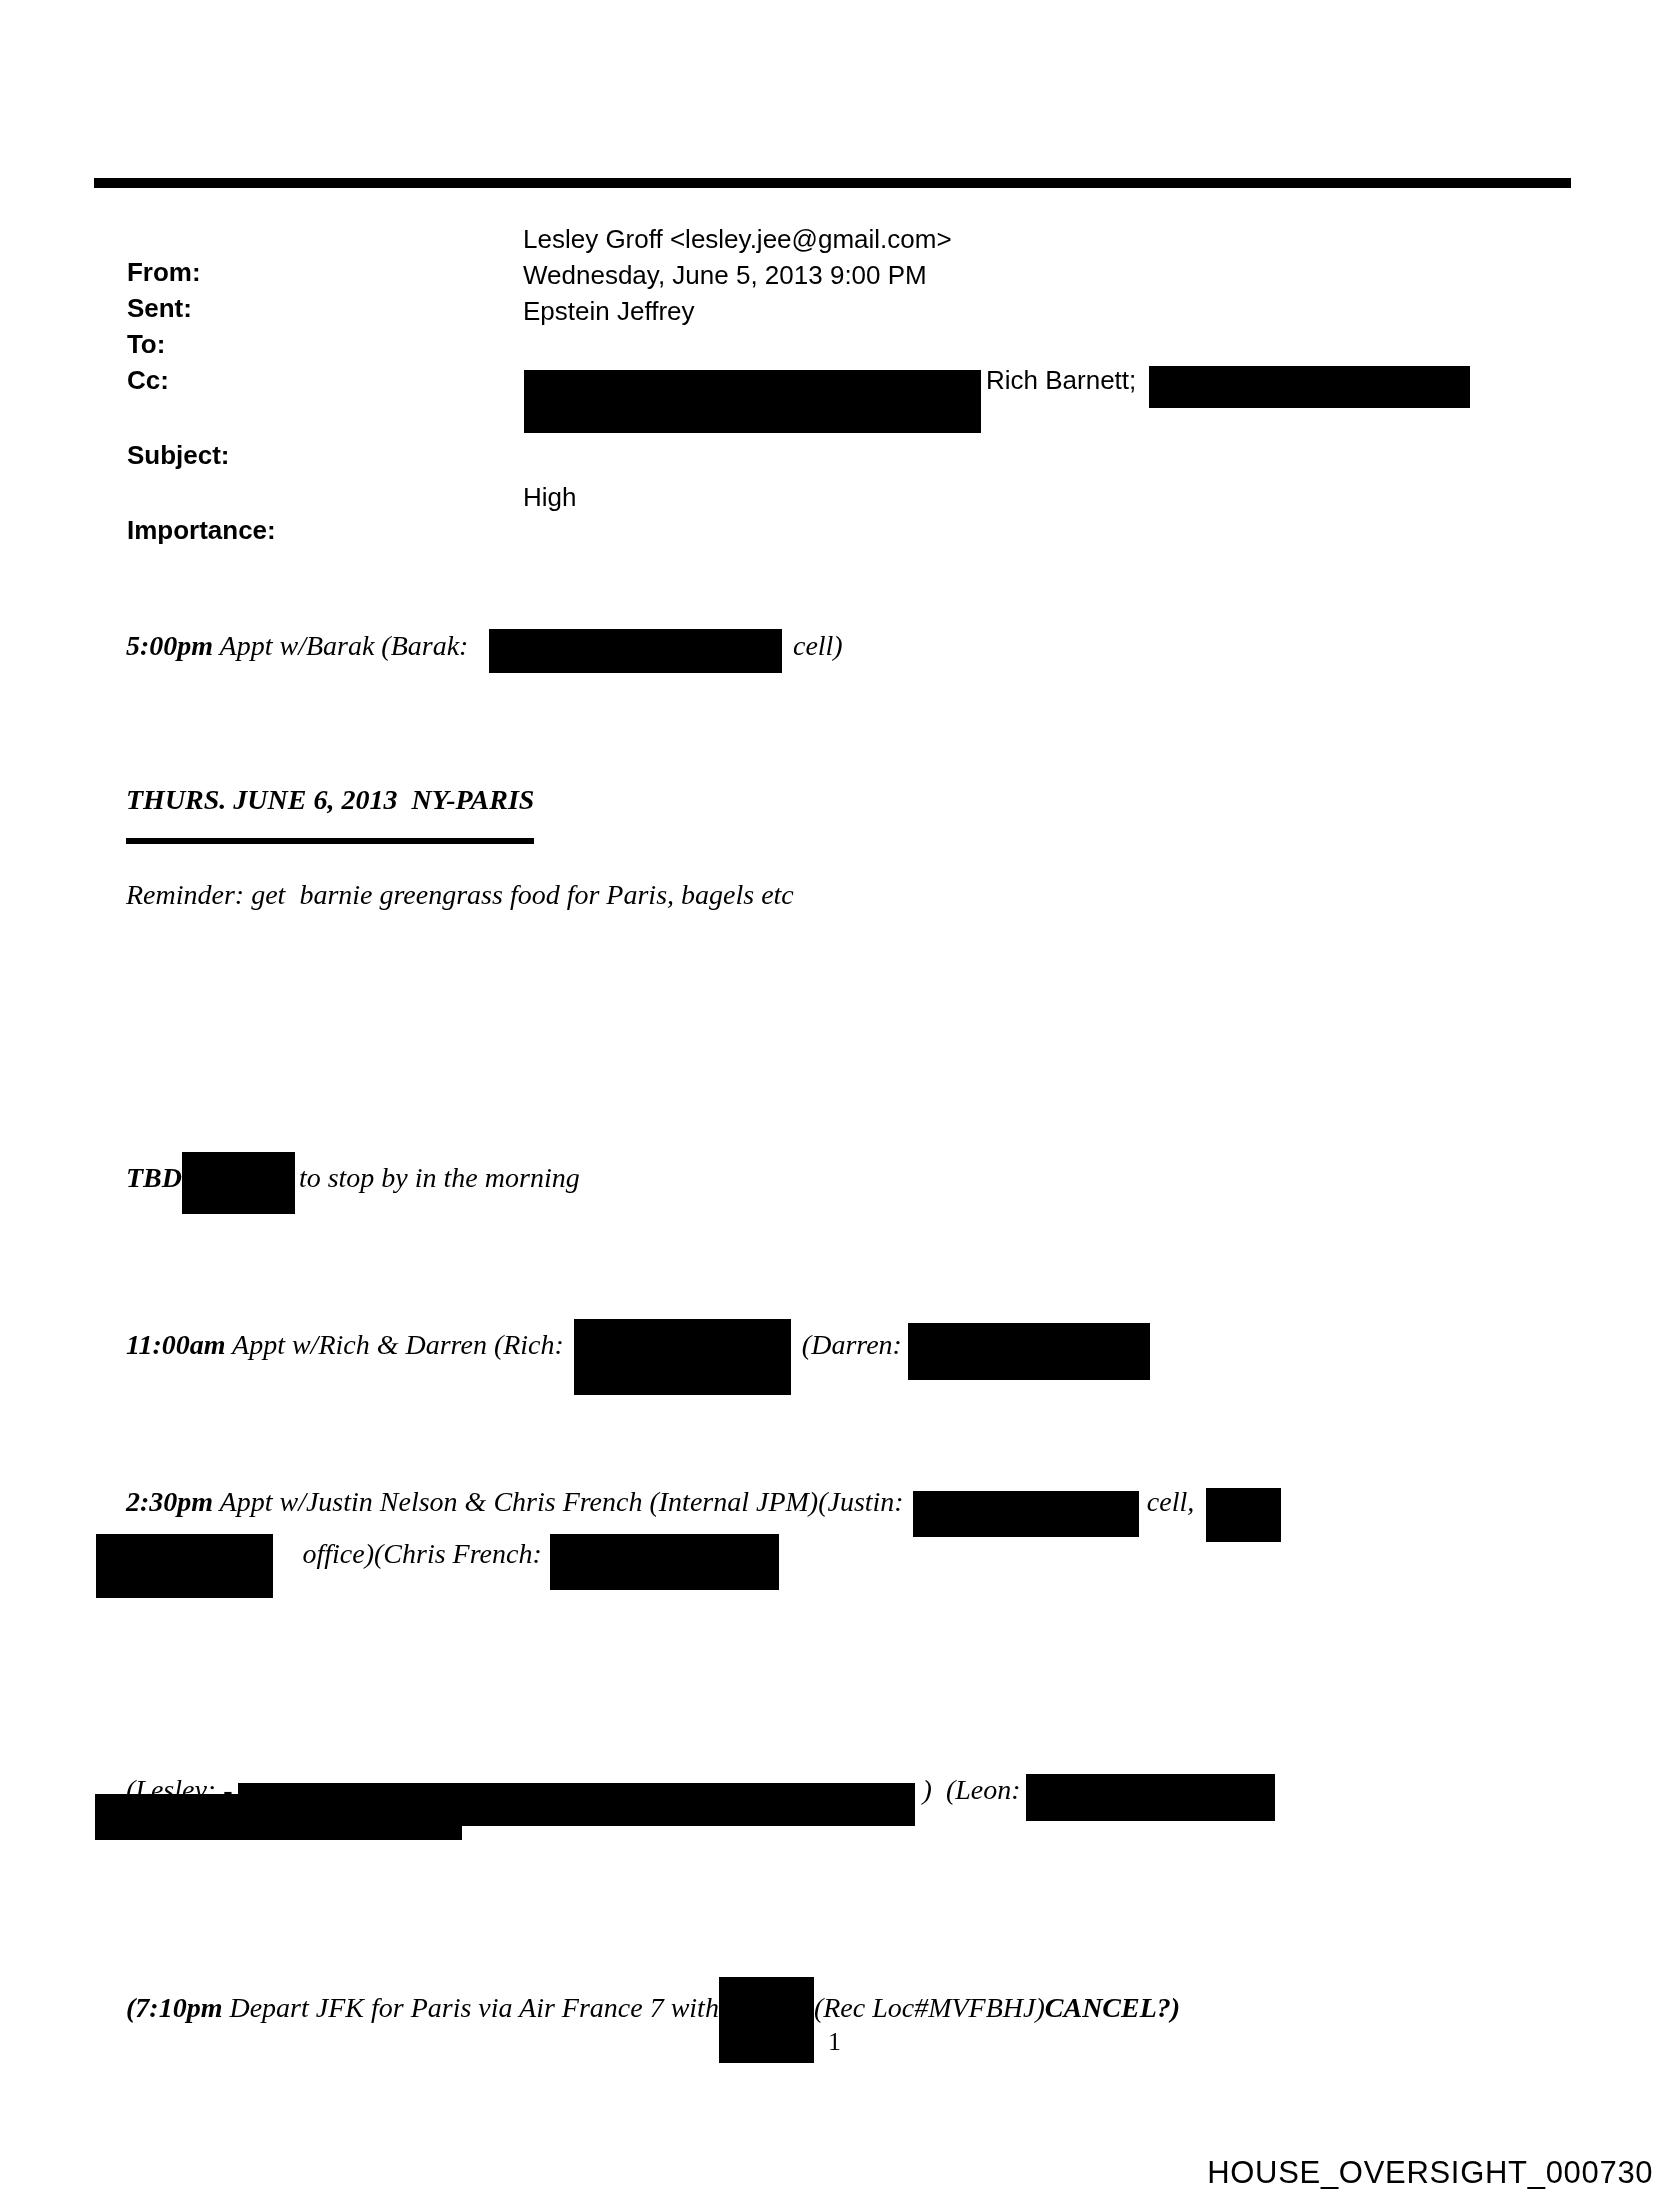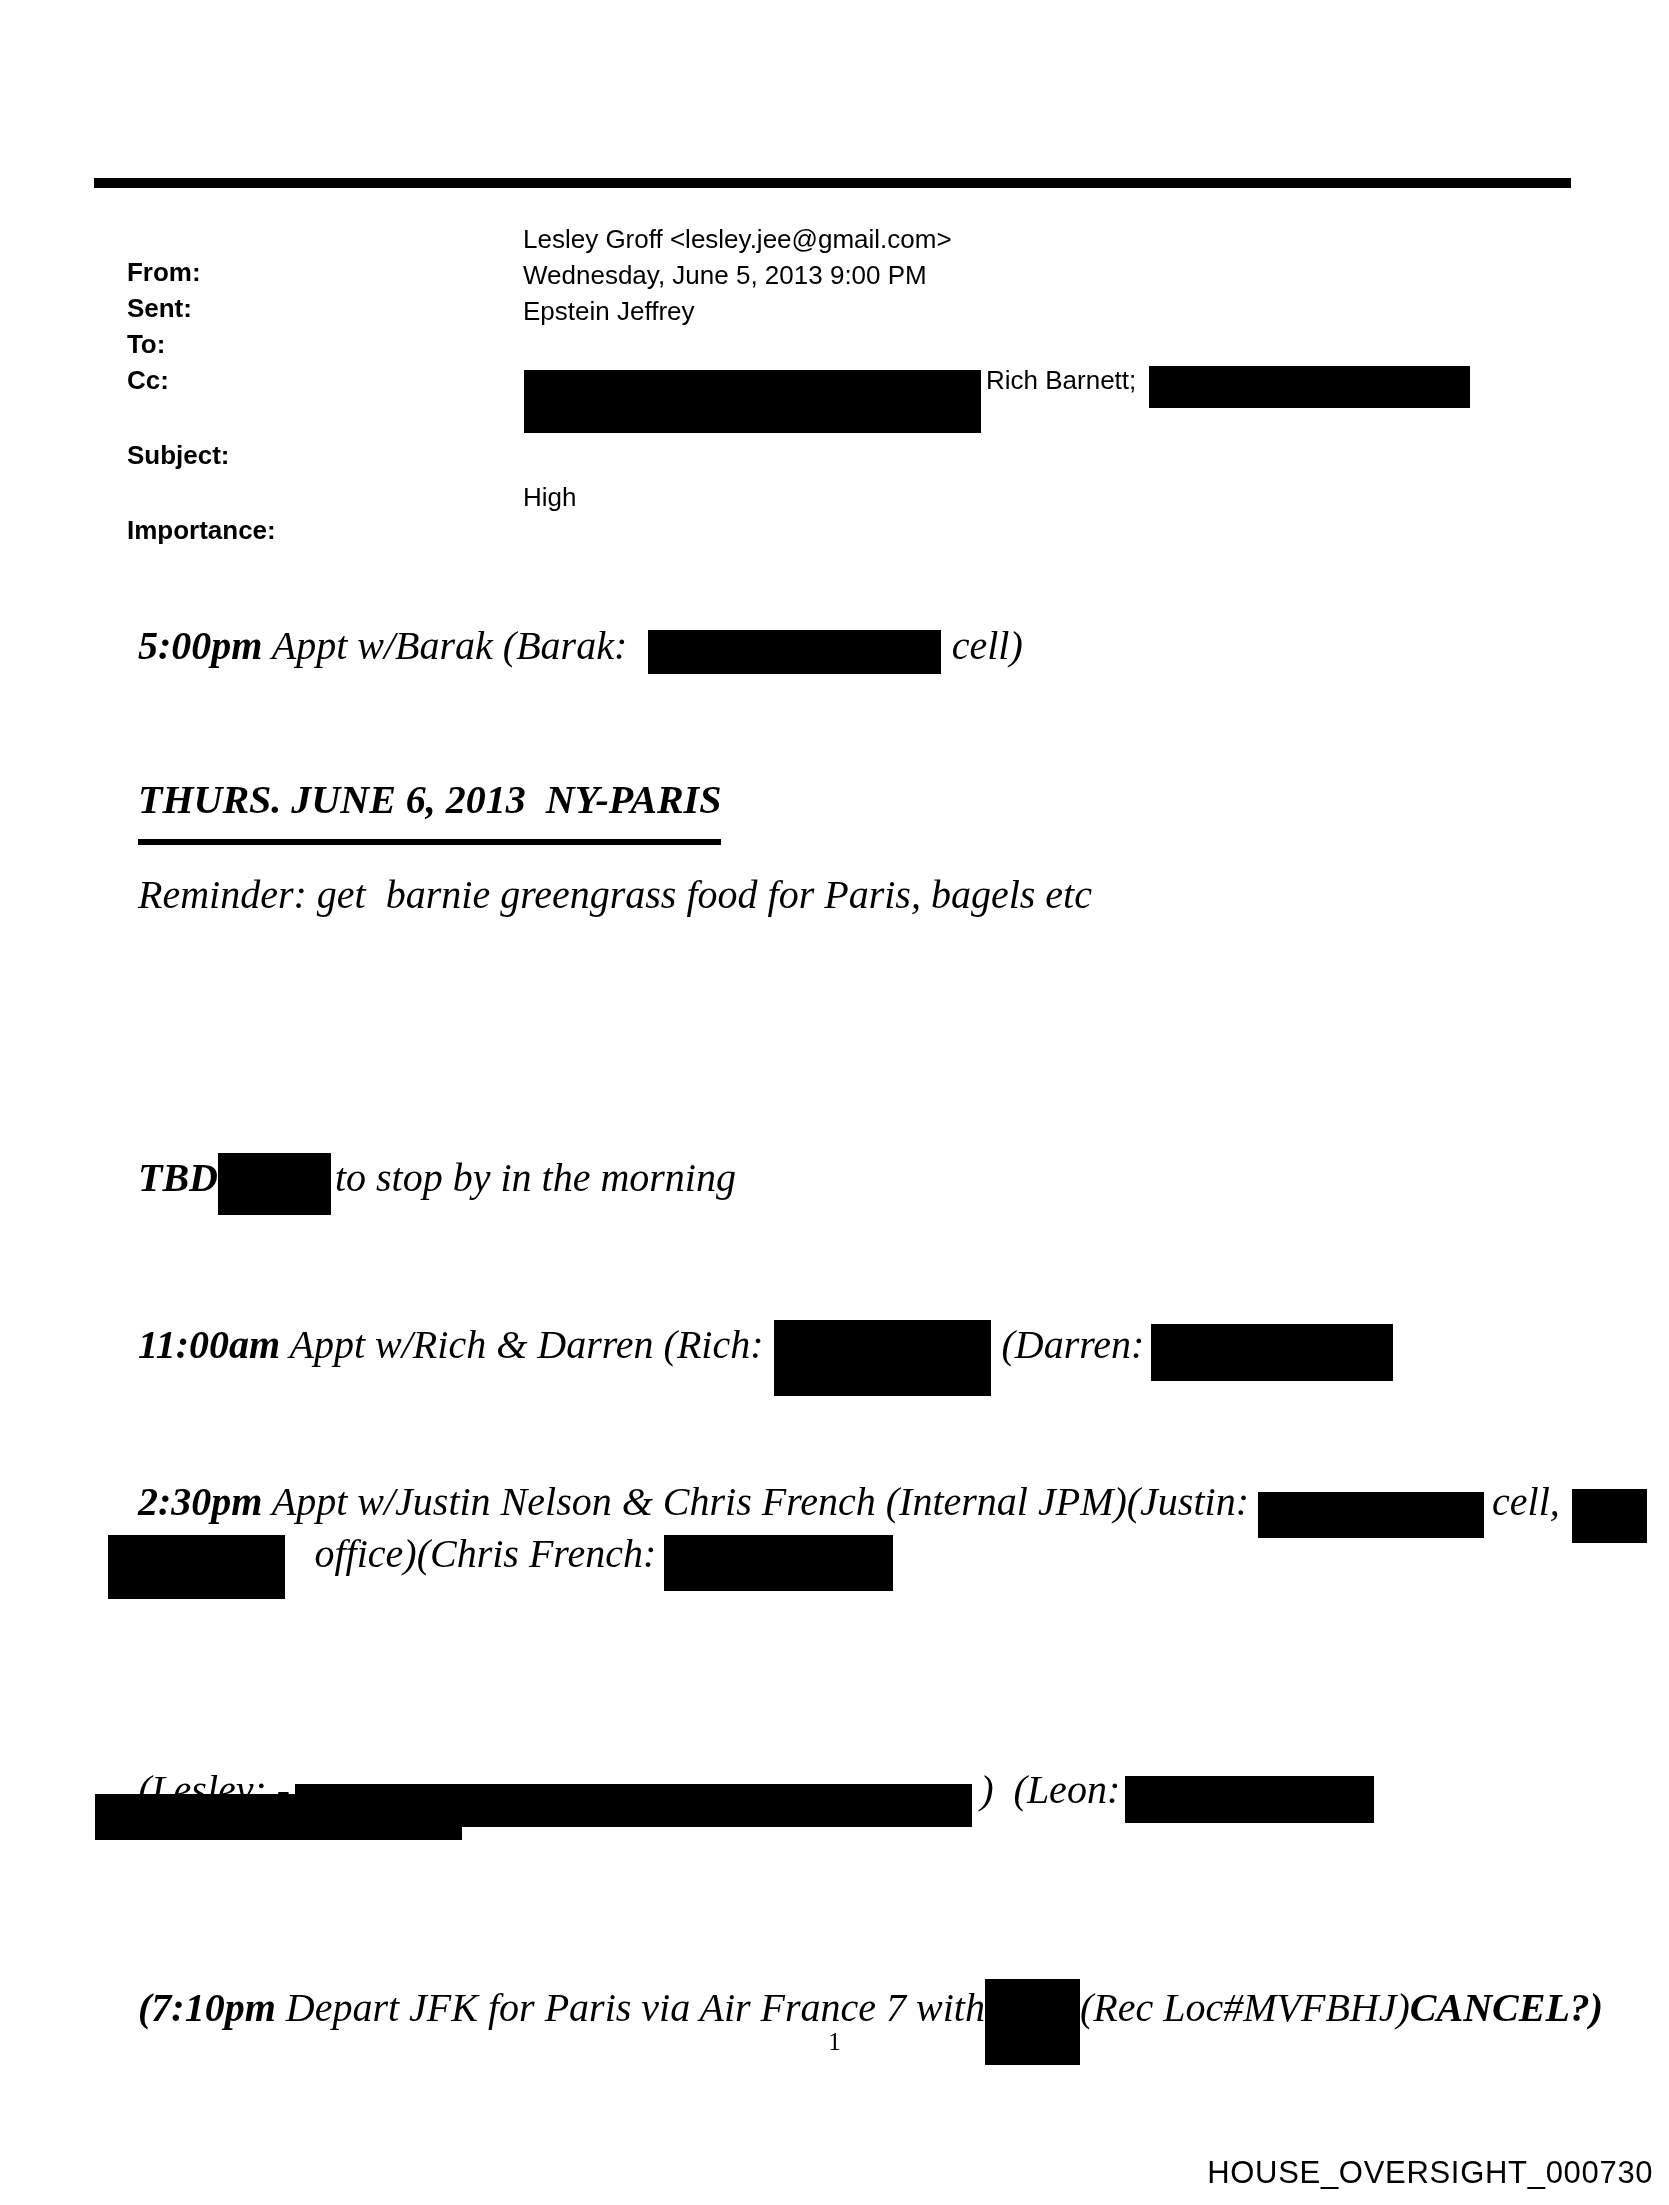--- a/index.html
+++ b/index.html
@@ -11,23 +11,23 @@
     font-family:"Liberation Serif", serif;
     overflow:hidden;
     margin:0 auto;
   }
   .rule{position:absolute;background:#000;}
   
   .hrow{position:absolute;left:98px;width:1519px;font-family:"Liberation Sans",sans-serif;font-size:26px;line-height:33px;white-space:pre;}
   .hlabel{font-weight:700;}
   .hvalue{position:absolute;left:425px;top:0;white-space:pre;text-align:center;}
   
-  .bline{position:absolute;font-size:40px;font-style:italic;line-height:39px;white-space:pre;}
+  .bline{position:absolute;font-size:28px;font-style:italic;line-height:39px;white-space:pre;}
   .t{font-weight:700;}
-  .heading{font-weight:700;border-bottom:6.5px solid #000;padding-bottom:17px;}
+  .heading{font-weight:700;border-bottom:6.5px solid #000;padding-bottom:23px;}
   
   .red-i{display:inline-block;background:#000;vertical-align:middle;position:relative;}
   .red-a{position:absolute;background:#000;}
   .pageno{position:absolute;left:0;width:1669px;text-align:center;font-size:25px;font-family:"Liberation Serif",serif;}
   .bates{position:absolute;right:15.7px;font-family:"Liberation Sans",sans-serif;font-size:31px;letter-spacing:0.7px;}
 </style>
 </head>
 <body>
 
 <div class="page">

